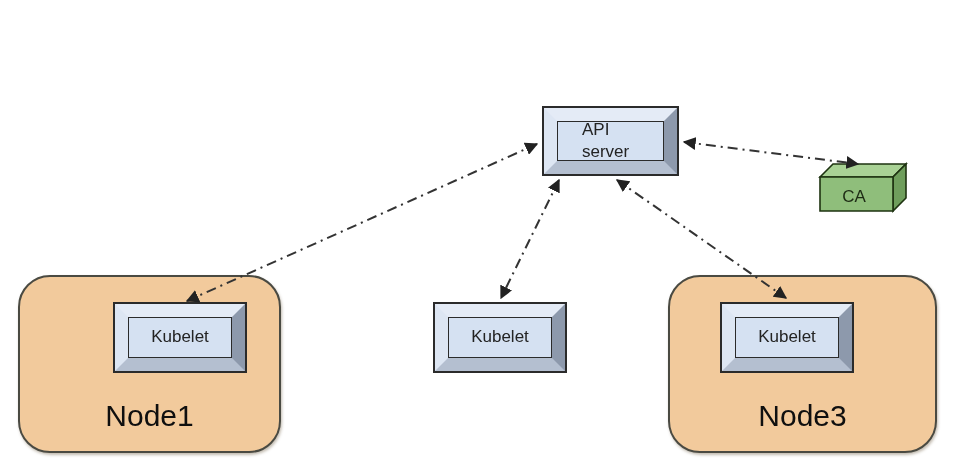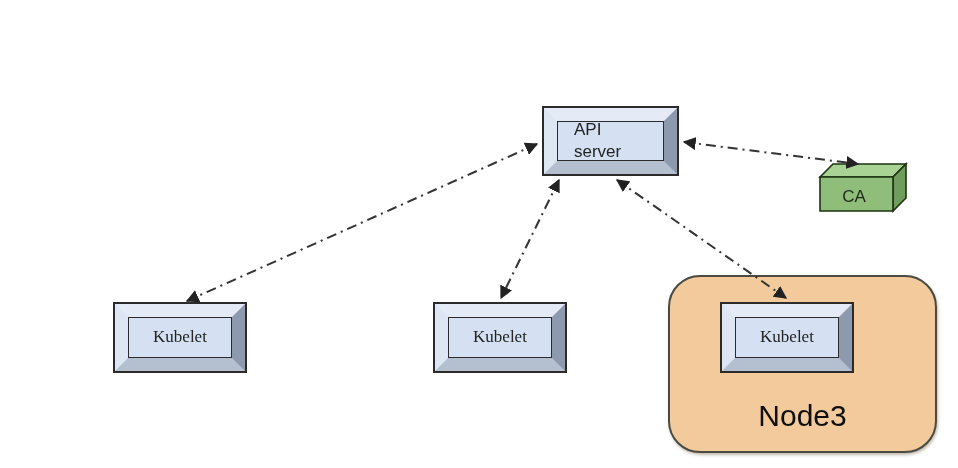--- a/index.html
+++ b/index.html
@@ -64,23 +64,23 @@
     background: #d5e1f2;
     border: 1px solid #2b2b2b;
     display: flex;
     align-items: center;
     justify-content: center;
     font-size: 17px;
     line-height: 1.3;
     color: #232323;
   }
   .api-box { left: 542px; top: 106px; width: 137px; height: 70px; }
-  .api-box .face { justify-content: flex-start; padding-left: 16px; }
+  .api-box .face { justify-content: flex-start; padding-left: 24px; }
   .api-box .face span { display: block; max-width: 56px; }
-  .kubelet { width: 134px; height: 71px; font-family: Liberation Serif, serif; }
+  .kubelet { width: 134px; height: 71px; }
   .kubelet.k1 { left: 113px; top: 302px; }
   .kubelet.k2 { left: 433px; top: 302px; }
   .kubelet.k3 { left: 720px; top: 302px; }
 
   
   #overlay {
     position: absolute;
     left: 0; top: 0;
     width: 958px; height: 468px;
     pointer-events: none;
@@ -96,20 +96,23 @@
     font-size: 17px;
     fill: #1d2b14;
   }
 </style>
 </head>
 <body>
 
 <div id="canvas">
 
 
+  <div class="round-node worker n1">
+    <div class="node-label">Node1</div>
+  </div>
   <div class="round-node worker n3">
     <div class="node-label">Node3</div>
   </div>
 
   <div class="btn3d api-box">
     <div class="bevel"></div>
     <div class="face">
       <span>API server</span>
     </div>
   </div>

